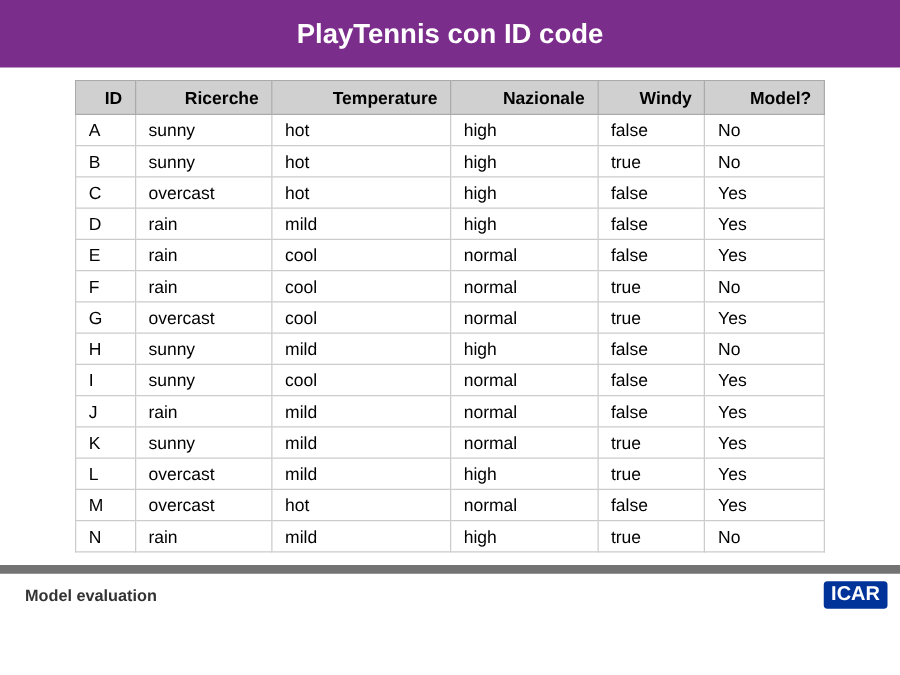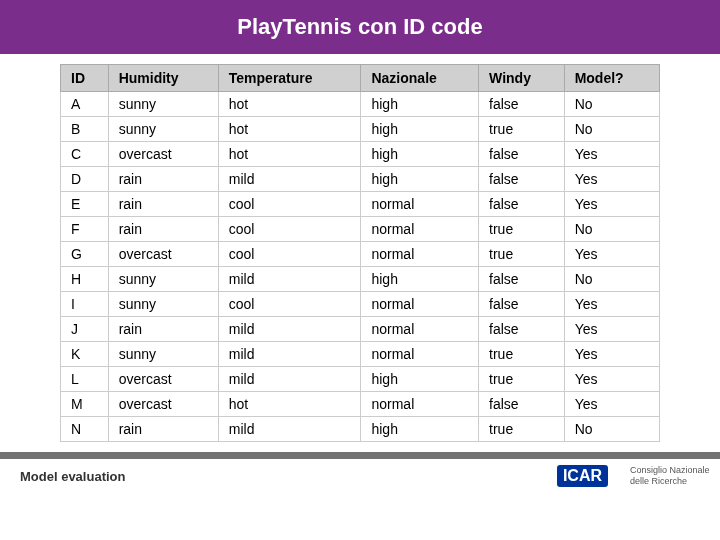--- a/index.html
+++ b/index.html
@@ -38,21 +38,21 @@
     table {
       width: 100%;
       border-collapse: collapse;
       font-size: 14px;
     }
     thead tr {
       background: #d0d0d0;
     }
     thead th {
       padding: 5px 10px;
-      text-align: left;
+      text-align: right;
       font-weight: bold;
       border: 1px solid #aaa;
     }
     tbody tr {
       background: #ffffff;
     }
     tbody td {
       padding: 4px 10px;
       border: 1px solid #ccc;
     }
@@ -92,21 +92,21 @@
 <body>
 
 <div class="page">
   <div class="title-bar">PlayTennis con ID code</div>
   <div class="content">
     <div class="table-container">
       <table>
         <thead>
           <tr>
           <th>ID</th>
-              <th>Humidity</th>
+              <th>Ricerche</th>
               <th>Temperature</th>
               <th>Nazionale</th>
               <th>Windy</th>
               <th>Model?</th>
             </tr>
         </thead>
         <tbody>
         <tr>
               <td>A</td>
               <td>sunny</td>
@@ -220,16 +220,15 @@
               <td>No</td>
             </tr>
           </tbody>
       </table>
     </div>
   </div>
   <div class="footer">
     <span class="footer-text">Model evaluation</span>
     <div class="logo-area">
       <span class="logo-icar">ICAR</span>
-      <span class="logo-cnr">Consiglio Nazionale delle Ricerche</span>
     </div>
   </div>
 </div>
 
 </body></html>

